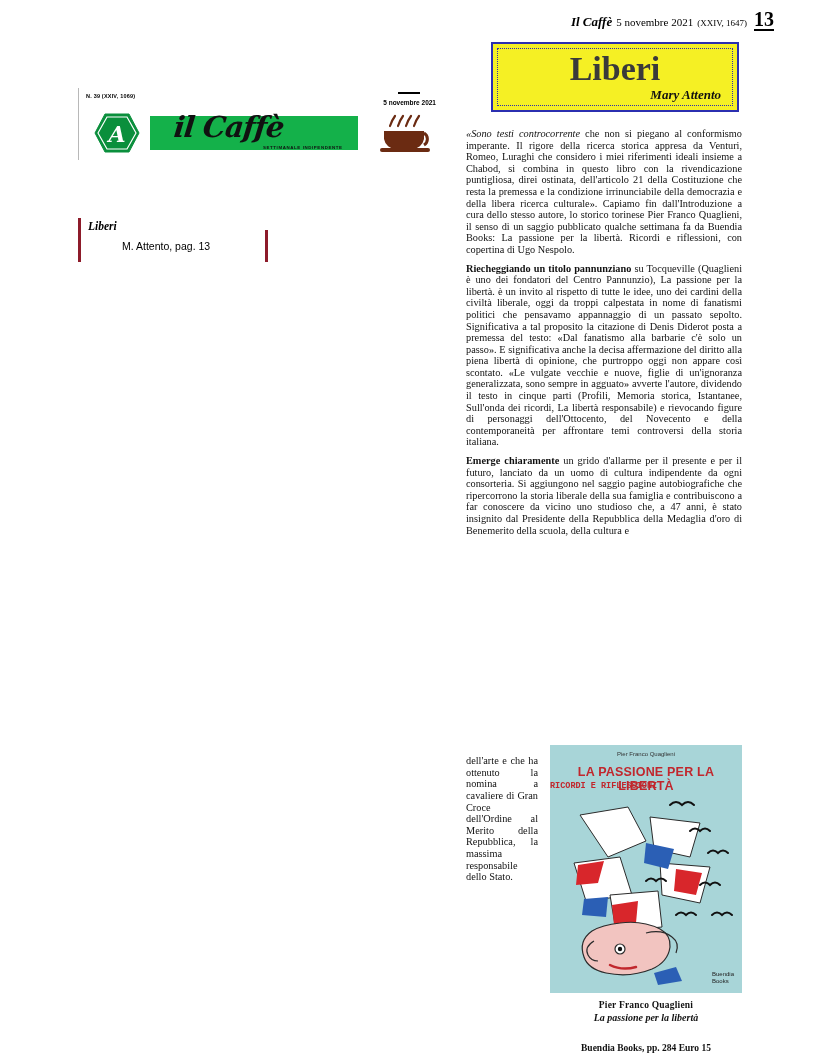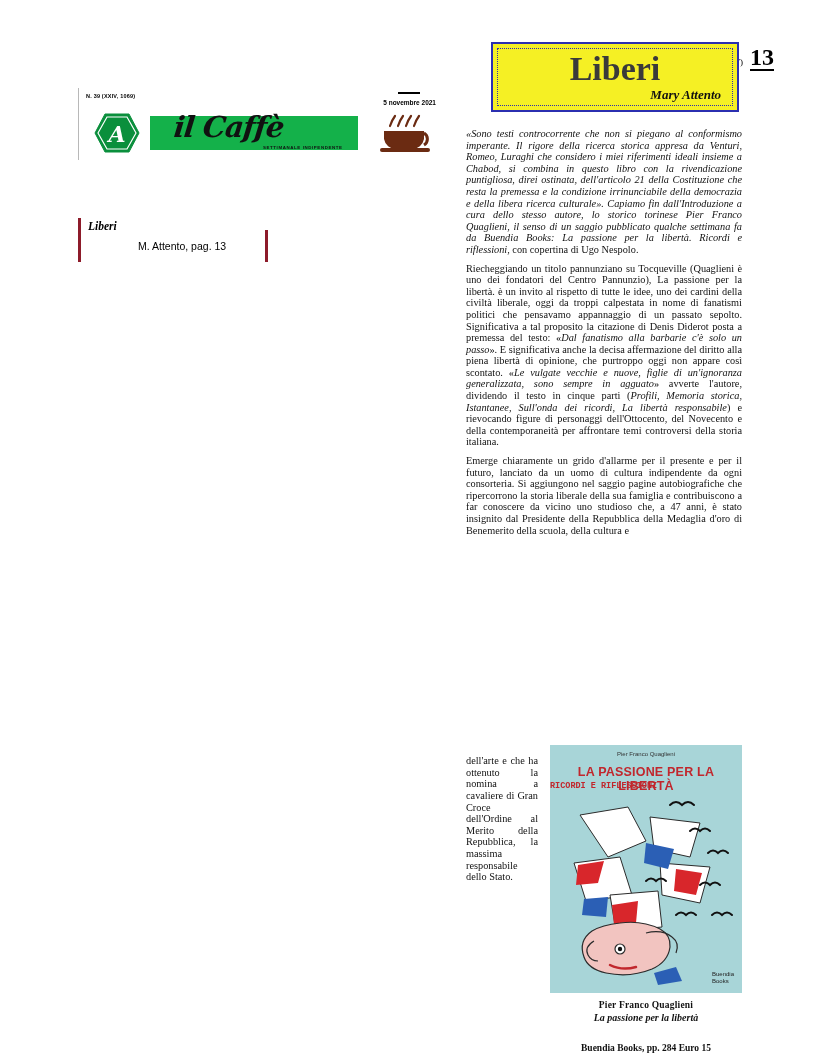--- a/index.html
+++ b/index.html
@@ -139,21 +139,21 @@
     position: absolute;
     left: 10px;
     top: 2px;
     font-family: "Liberation Serif", serif;
     font-style: italic;
     font-weight: bold;
     font-size: 11.5px;
   }
   .teaser-by {
     position: absolute;
-    left: 60px;
+    left: 44px;
     top: 22px;
     font-size: 10.5px;
   }
 
   
   .right-col {
     position: absolute;
     left: 466px;
     top: 0;
     width: 308px;
@@ -182,25 +182,24 @@
     font-family: "Liberation Serif", serif;
     font-size: 11px;
   }
   .rh-issue {
     font-family: "Liberation Serif", serif;
     font-size: 9px;
   }
   .rh-page {
     font-family: "Liberation Serif", serif;
     font-weight: bold;
-    font-size: 24px;
+    font-size: 20px;
     border-bottom: 2px solid #000;
     line-height: .95;
     margin-left: 3px;
-    margin-top: 36px;
   }
 
   
   .banner {
     position: absolute;
     left: 25px;
     top: 42px;
     width: 248px;
     height: 70px;
     background: #f5f024;
@@ -248,22 +247,22 @@
     font-family: "Liberation Serif", serif;
     font-size: 10.3px;
     line-height: 11.6px;
     text-align: justify;
     color: #111;
   }
   .article p {
     margin: 0 0 7px 0;
   }
   .lead-b { font-weight: normal; font-style: italic; }
-  .bold { font-weight: normal; }
-  .ital { font-style: italic; }
+  .bold { font-weight: bold; }
+  .ital { }
 
   
   .wrap-col {
     position: absolute;
     left: 0;
     top: 745px;
     width: 72px;
     font-family: "Liberation Serif", serif;
     font-size: 10.3px;
     line-height: 11.6px;

